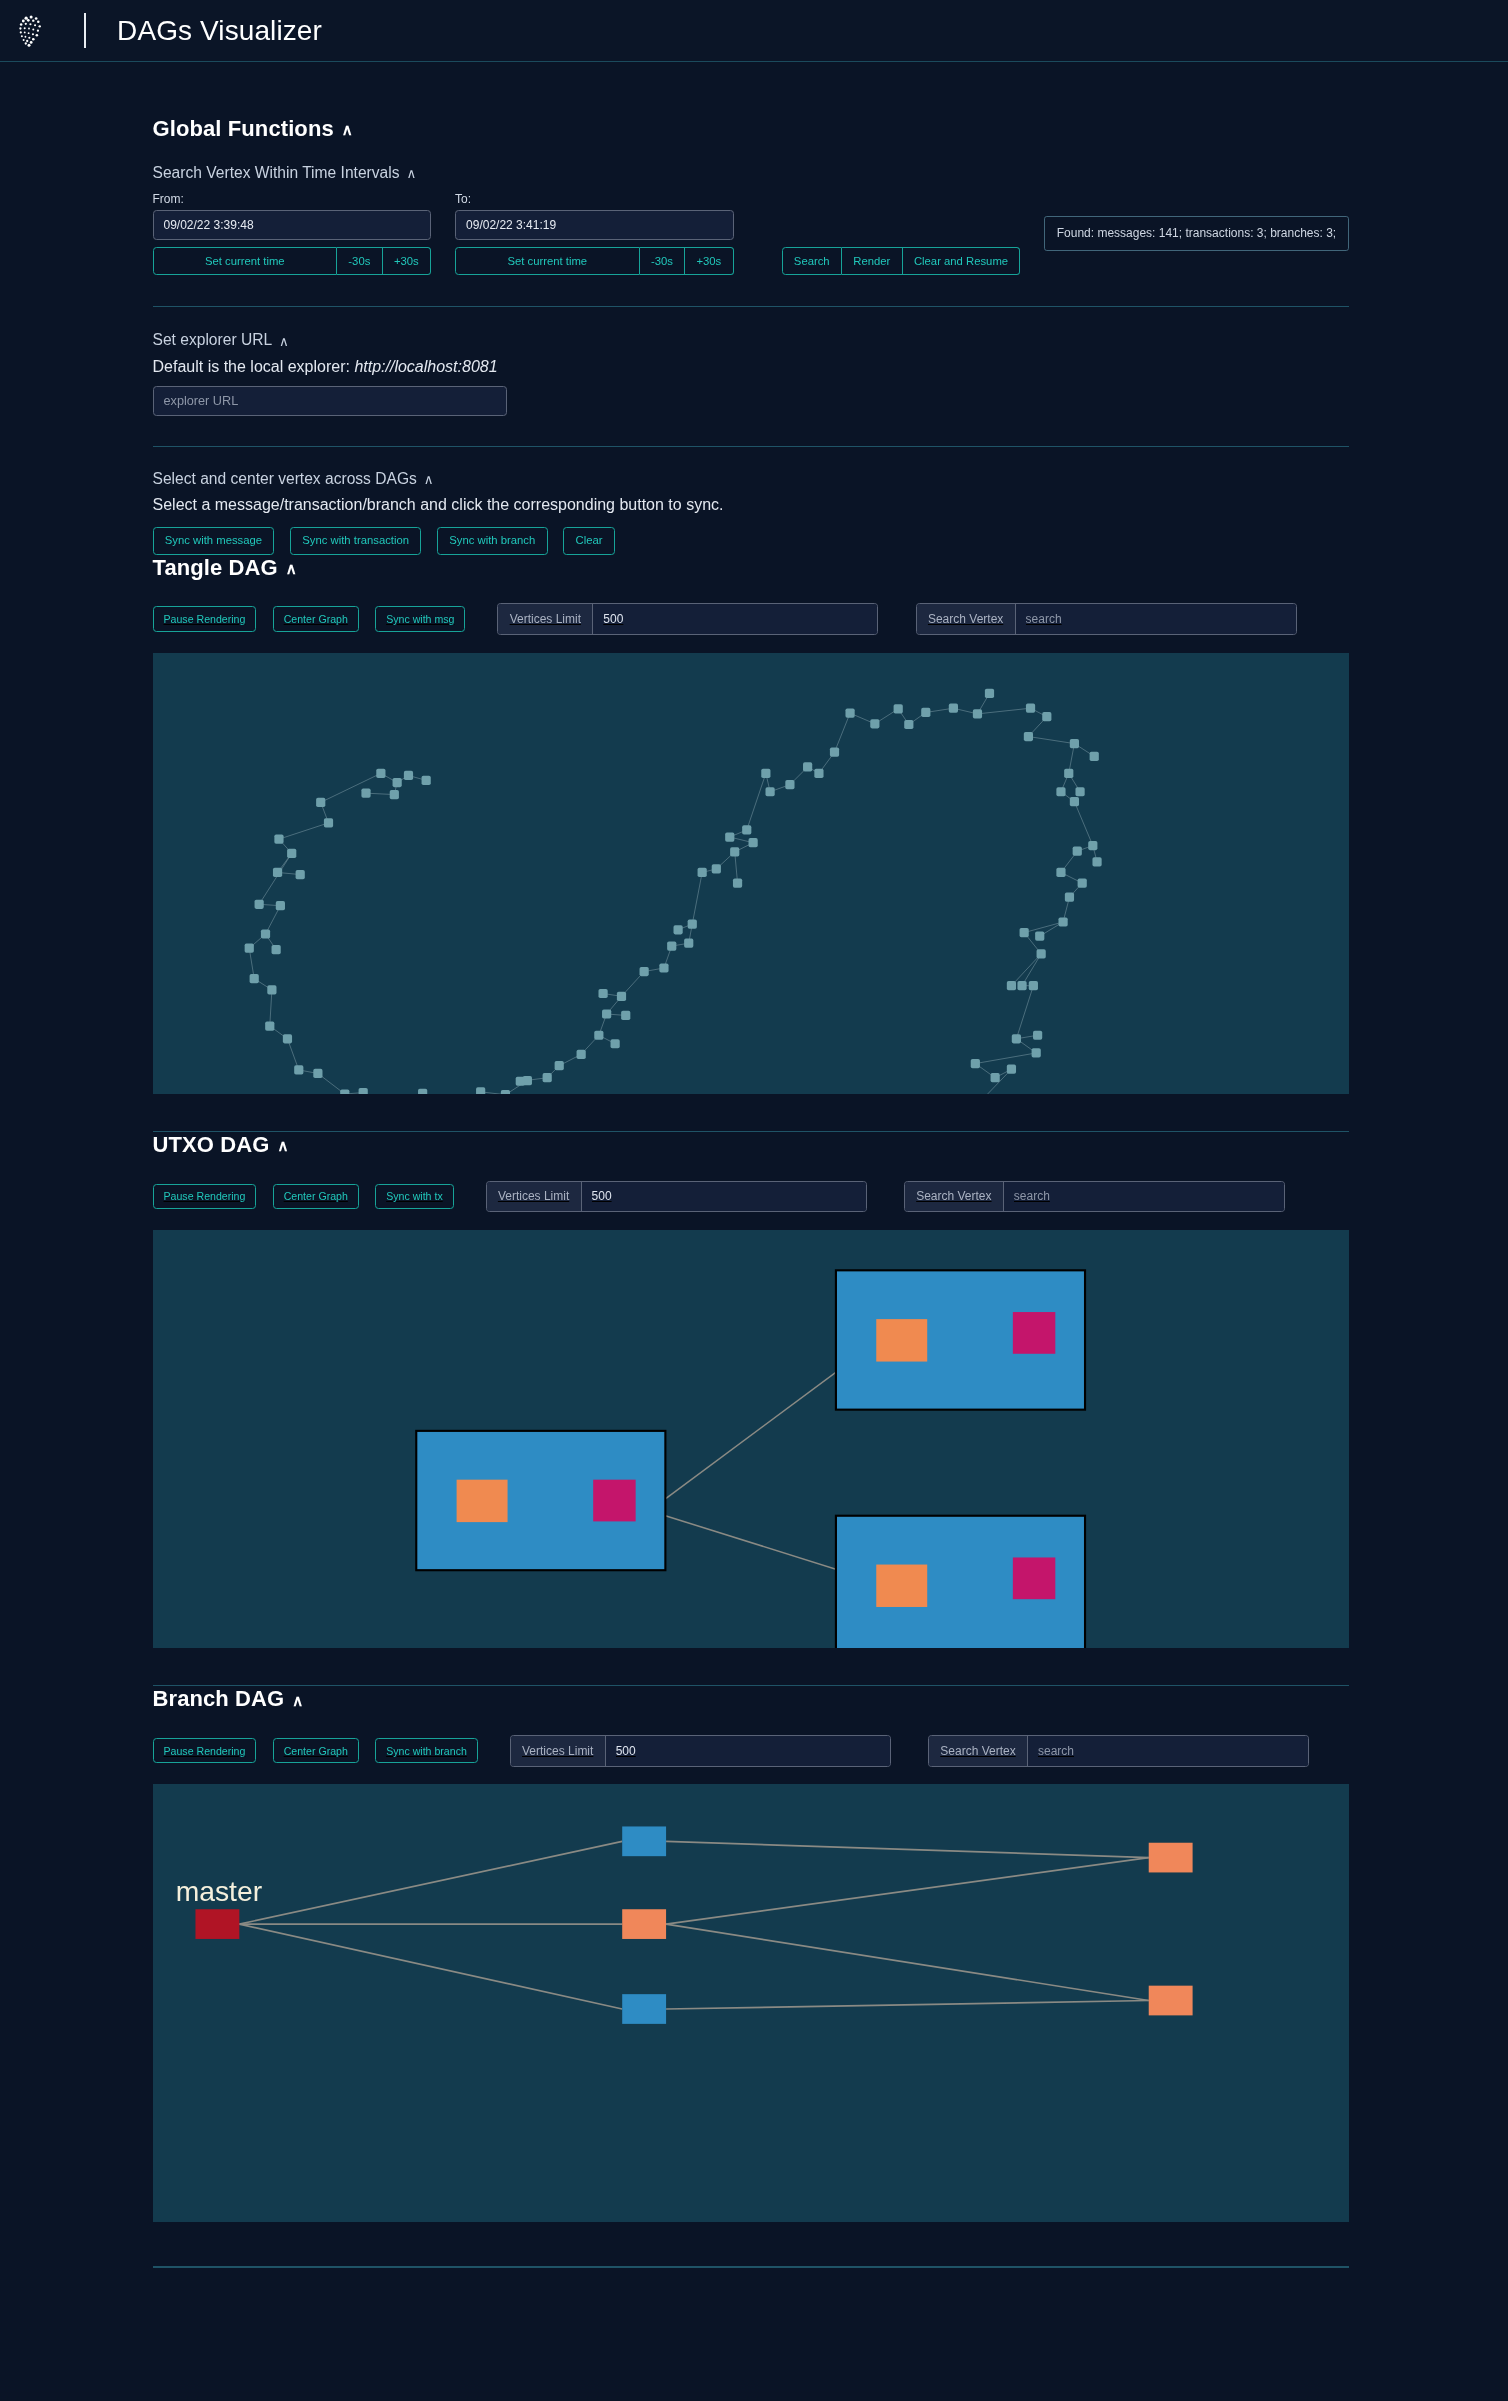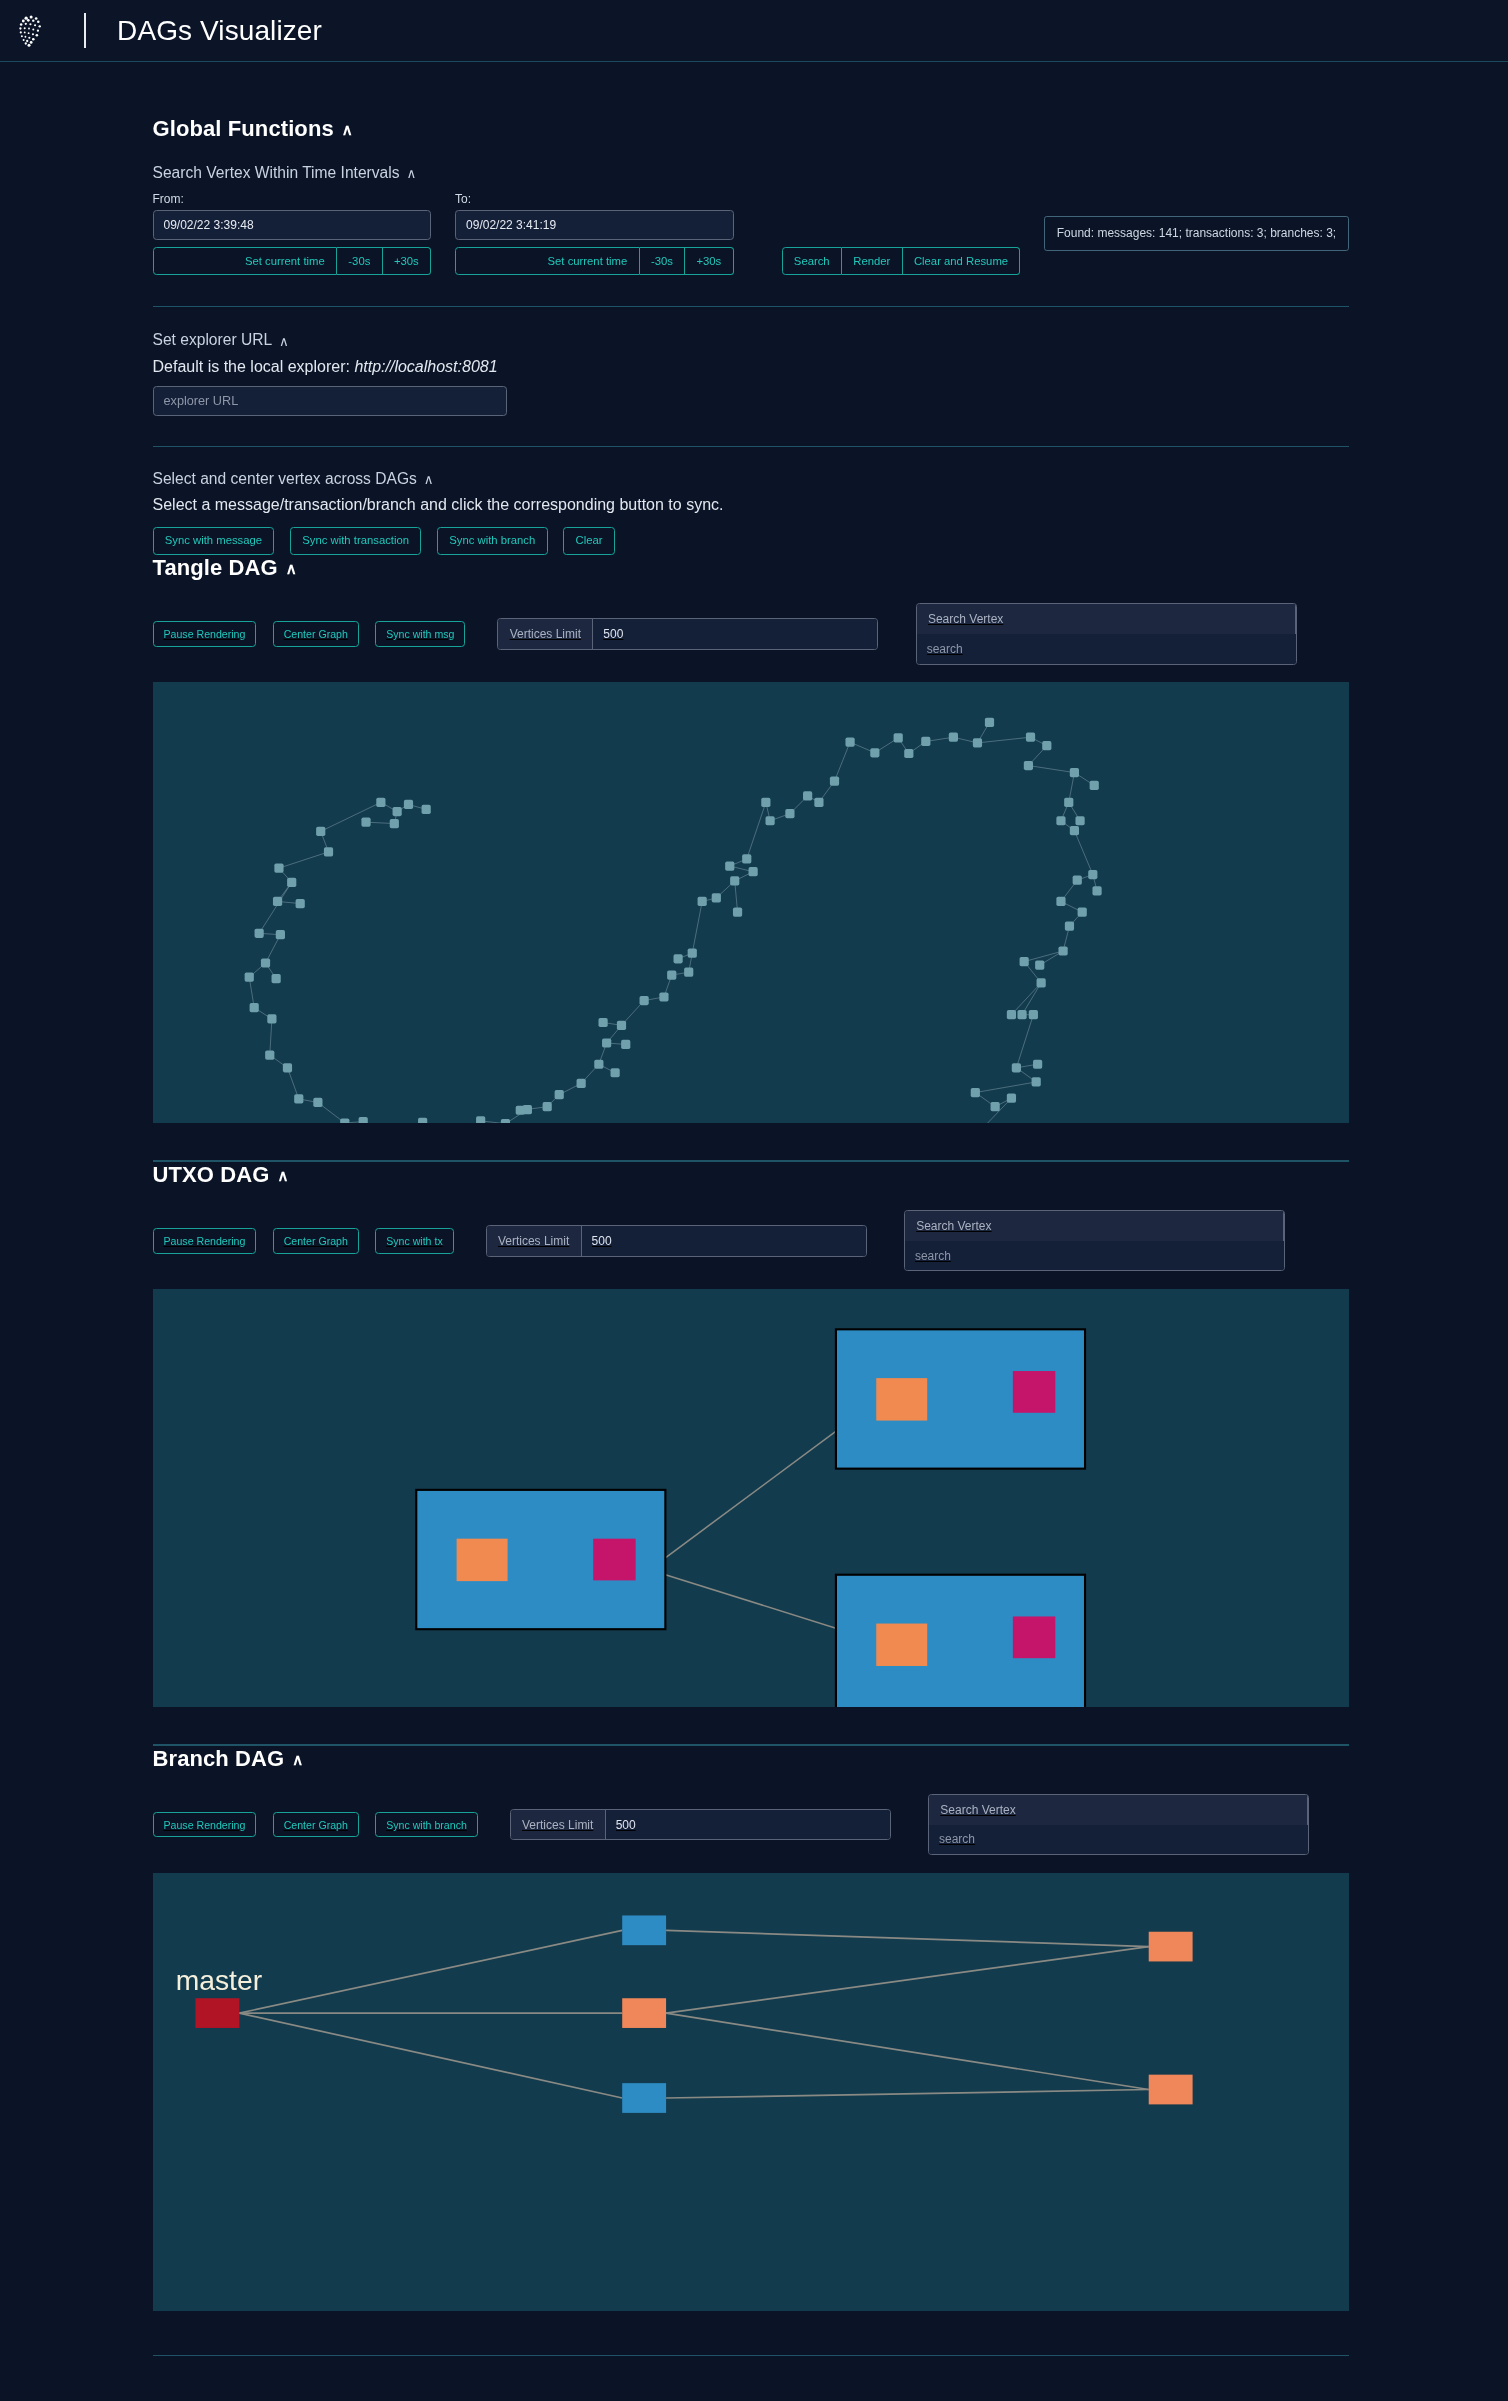--- a/index.html
+++ b/index.html
@@ -147,21 +147,21 @@
   .time-row { display: flex; align-items: flex-end; gap: 24px; }
   .time-col { width: 283px; }
   .time-label {
     color: #d2dae6;
     font-size: 12px;
     margin-bottom: 4.2px;
     display: block;
   }
   .time-col .txt-input { width: 100%; font-size: 12px; }
   .time-col .btn-group { margin-top: 7px; width: 100%; }
-  .time-col .btn-group .btn.grow { flex: 1 1 auto; text-align: right; }
+  .time-col .btn-group .btn.grow { flex: 1 1 auto; }
   .action-btns { display: flex; margin-left: 24px; }
   .found-box {
     margin-left: auto;
     border: 0.7px solid #41667a;
     border-radius: 2.8px;
     color: #cfd7e3;
     font-size: 12px;
     padding: 9.2px 11.3px;
     white-space: nowrap;
     align-self: center;
@@ -177,21 +177,21 @@
   
   .dag-section { }
   .dag-toolbar {
     display: flex;
     align-items: center;
     gap: 16.3px;
     margin-top: 22.6px;
     text-decoration: underline;
   }
   .tb-vertices { width: 381px; }
-  .tb-search { width: 381px; margin-left: 21px; flex-direction: column; }
+  .tb-search { width: 381px; margin-left: 21px; }
 
   .dag-canvas {
     margin-top: 17.7px;
     background: #133b4e;
     width: 1196px;
     position: relative;
     overflow: hidden;
   }
   .dag-canvas svg { display: block; width: 100%; height: 100%; }
 

